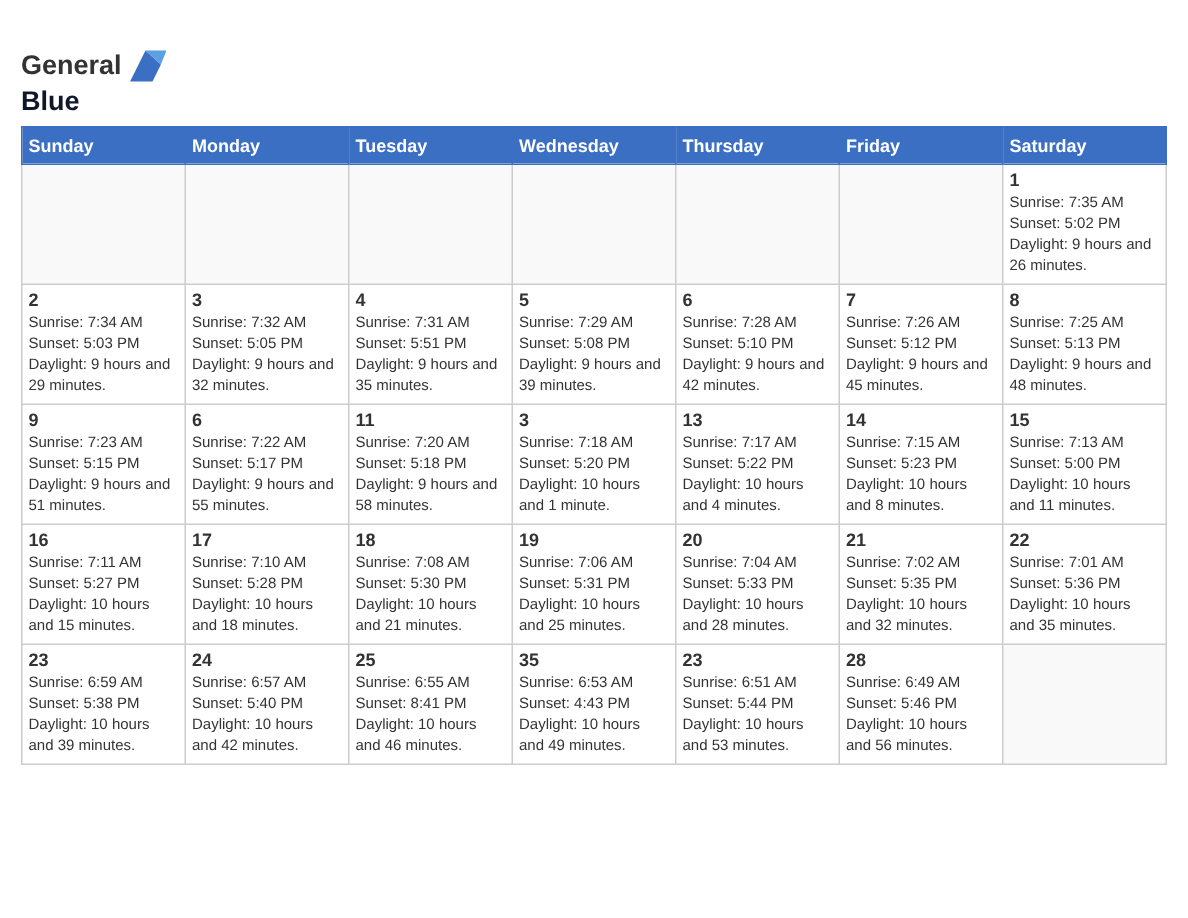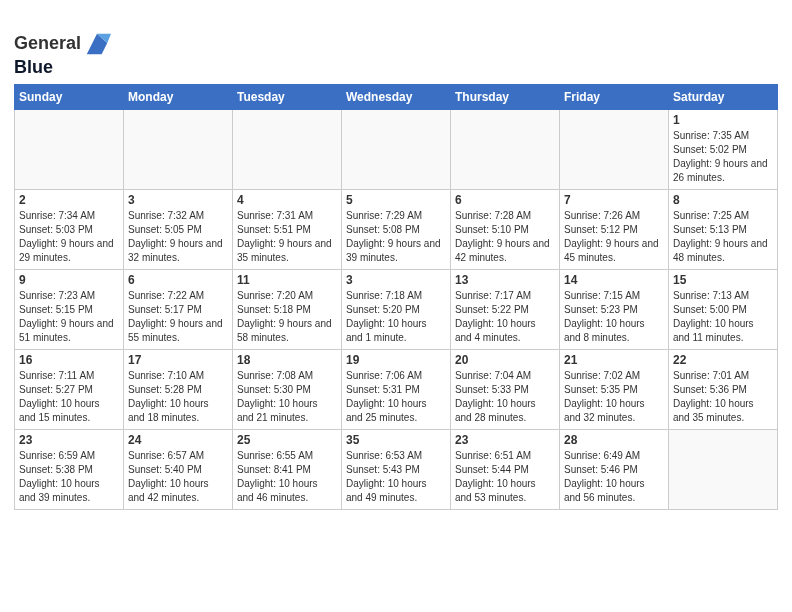--- a/index.html
+++ b/index.html
@@ -309,21 +309,21 @@
           <td>
             <span class="day-num">25</span>
             <div class="day-info">Sunrise: 6:55 AM
 Sunset: 8:41 PM
 Daylight: 10 hours
 and 46 minutes.</div>
           </td>
           <td>
             <span class="day-num">35</span>
             <div class="day-info">Sunrise: 6:53 AM
-Sunset: 5:43 PM
+Sunset: 4:43 PM
 Daylight: 10 hours
 and 49 minutes.</div>
           </td>
           <td>
             <span class="day-num">23</span>
             <div class="day-info">Sunrise: 6:51 AM
 Sunset: 5:44 PM
 Daylight: 10 hours
 and 53 minutes.</div>
           </td>

